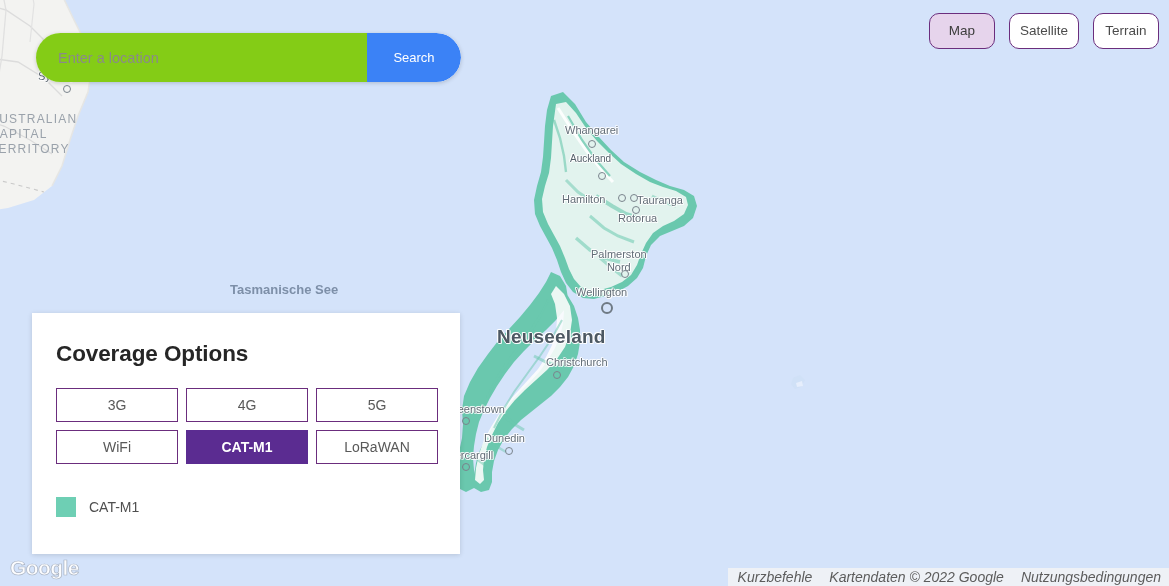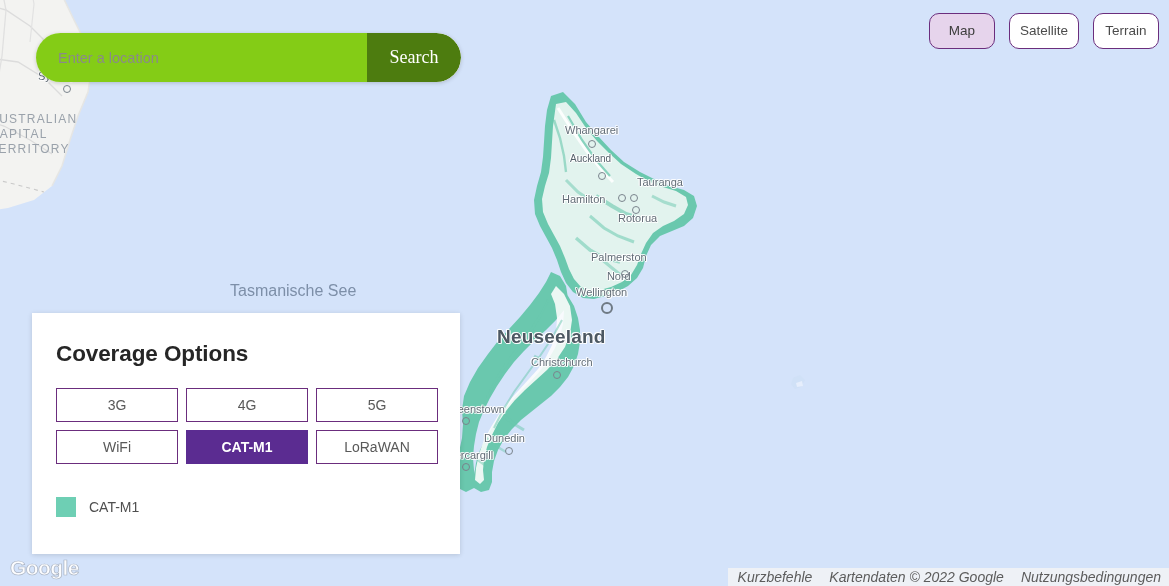--- a/index.html
+++ b/index.html
@@ -64,23 +64,24 @@
     color: #626d77;
   }
   .lbl-region {
     font-size: 12px;
     color: #9aa2ab;
     letter-spacing: 1.2px;
     line-height: 15px;
     text-shadow: none;
   }
   .lbl-sea {
-    font-size: 16px;
+    font-size: 13px;
     color: #7d8fa8;
     text-shadow: none;
+    font-weight: bold;
   }
 
   .city-dot {
     position: absolute;
     width: 6px;
     height: 6px;
     border: 1px solid #7a848d;
     border-radius: 50%;
     background: transparent;
     pointer-events: none;
@@ -117,24 +118,24 @@
   }
   .search-input::placeholder {
     color: #8a8a8a;
     opacity: 1;
   }
   .search-btn {
     flex: 0 0 auto;
     width: 94px;
     border: 0;
     outline: 0;
-    background: #4d7c0f;
+    background: #3b82f6;
     color: #ffffff;
-    font-family: Liberation Serif, serif;
-    font-size: 18px;
+    font-family: Liberation Sans, sans-serif;
+    font-size: 13px;
     cursor: pointer;
     border-radius: 0 25px 25px 0;
   }
 
   
   .maptype-group {
     position: absolute;
     right: 10px;
     top: 13px;
     display: flex;
@@ -348,35 +349,35 @@
 
     <div class="map-label lbl-city" style="left:565px; top:124px;">Whangarei</div>
     <div class="city-dot" style="left:588px; top:140px;"></div>
 
     <div class="map-label lbl-city-big" style="left:570px; top:153px;">Auckland</div>
     <div class="city-dot" style="left:598px; top:172px;"></div>
 
     <div class="map-label lbl-city" style="left:562px; top:193px;">Hamilton</div>
     <div class="city-dot" style="left:618px; top:194px;"></div>
 
-    <div class="map-label lbl-city" style="left:637px; top:176px;">Tauranga</div>
+    <div class="map-label lbl-city" style="left:637px; top:194px;">Tauranga</div>
     <div class="city-dot" style="left:630px; top:194px;"></div>
 
     <div class="map-label lbl-city" style="left:618px; top:212px;">Rotorua</div>
     <div class="city-dot" style="left:632px; top:206px;"></div>
 
-    <div class="map-label lbl-city" style="left:591px; top:248px; line-height:19px; text-align:center;">Palmerston<br>Nord</div>
+    <div class="map-label lbl-city" style="left:591px; top:248px; line-height:13px; text-align:center;">Palmerston<br>Nord</div>
     <div class="city-dot" style="left:621px; top:270px;"></div>
 
     <div class="map-label lbl-city" style="left:576px; top:286px;">Wellington</div>
     <div class="city-dot cap" style="left:601px; top:302px;"></div>
 
     <div class="map-label lbl-country" style="left:497px; top:326px;">Neuseeland</div>
 
-    <div class="map-label lbl-city" style="left:531px; top:356px;">Christchurch</div>
+    <div class="map-label lbl-city" style="left:546px; top:356px;">Christchurch</div>
     <div class="city-dot" style="left:553px; top:371px;"></div>
 
     <div class="map-label lbl-city" style="left:443px; top:403px;">Queenstown</div>
     <div class="city-dot" style="left:462px; top:417px;"></div>
 
     <div class="map-label lbl-city" style="left:484px; top:432px;">Dunedin</div>
     <div class="city-dot" style="left:505px; top:447px;"></div>
 
     <div class="map-label lbl-city" style="left:440px; top:449px;">Invercargill</div>
     <div class="city-dot" style="left:462px; top:463px;"></div>

